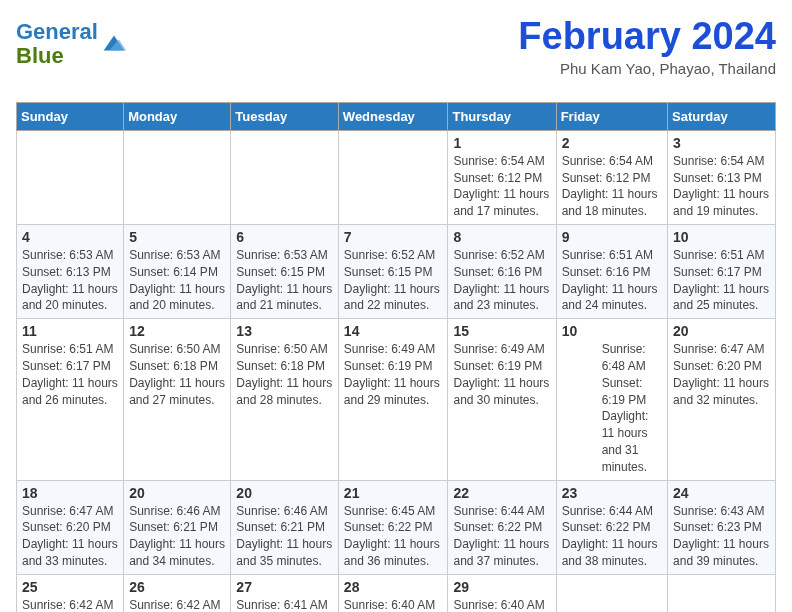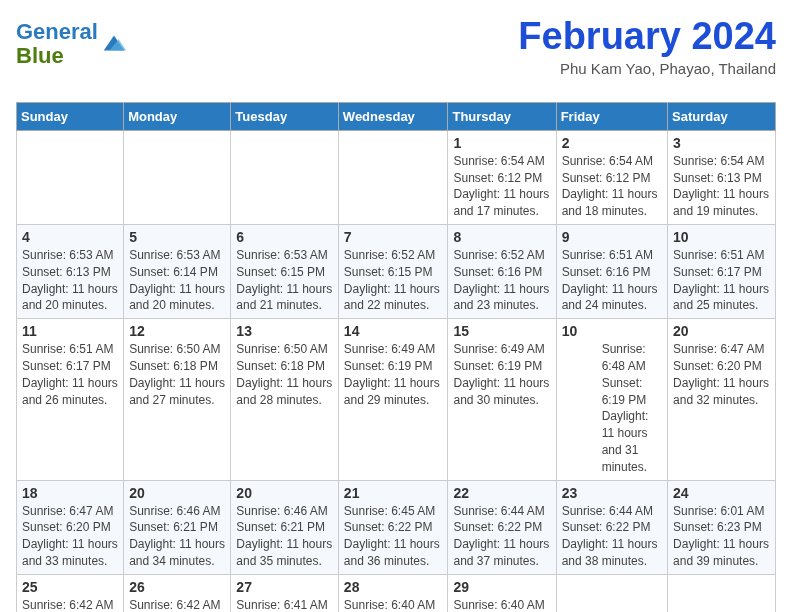--- a/index.html
+++ b/index.html
@@ -269,21 +269,21 @@
 Daylight: 11 hours and 37 minutes.</div>
         </td>
         <td>
           <span class="day-number">23</span>
           <div class="day-info" style="white-space: pre-line;">Sunrise: 6:44 AM
 Sunset: 6:22 PM
 Daylight: 11 hours and 38 minutes.</div>
         </td>
         <td>
           <span class="day-number">24</span>
-          <div class="day-info" style="white-space: pre-line;">Sunrise: 6:01 AM
+          <div class="day-info" style="white-space: pre-line;">Sunrise: 6:43 AM
 Sunset: 6:23 PM
 Daylight: 11 hours and 39 minutes.</div>
         </td>
       </tr>
       <tr>
         <td>
           <span class="day-number">25</span>
           <div class="day-info" style="white-space: pre-line;">Sunrise: 6:42 AM
 Sunset: 6:23 PM
 Daylight: 11 hours and 40 minutes.</div>

